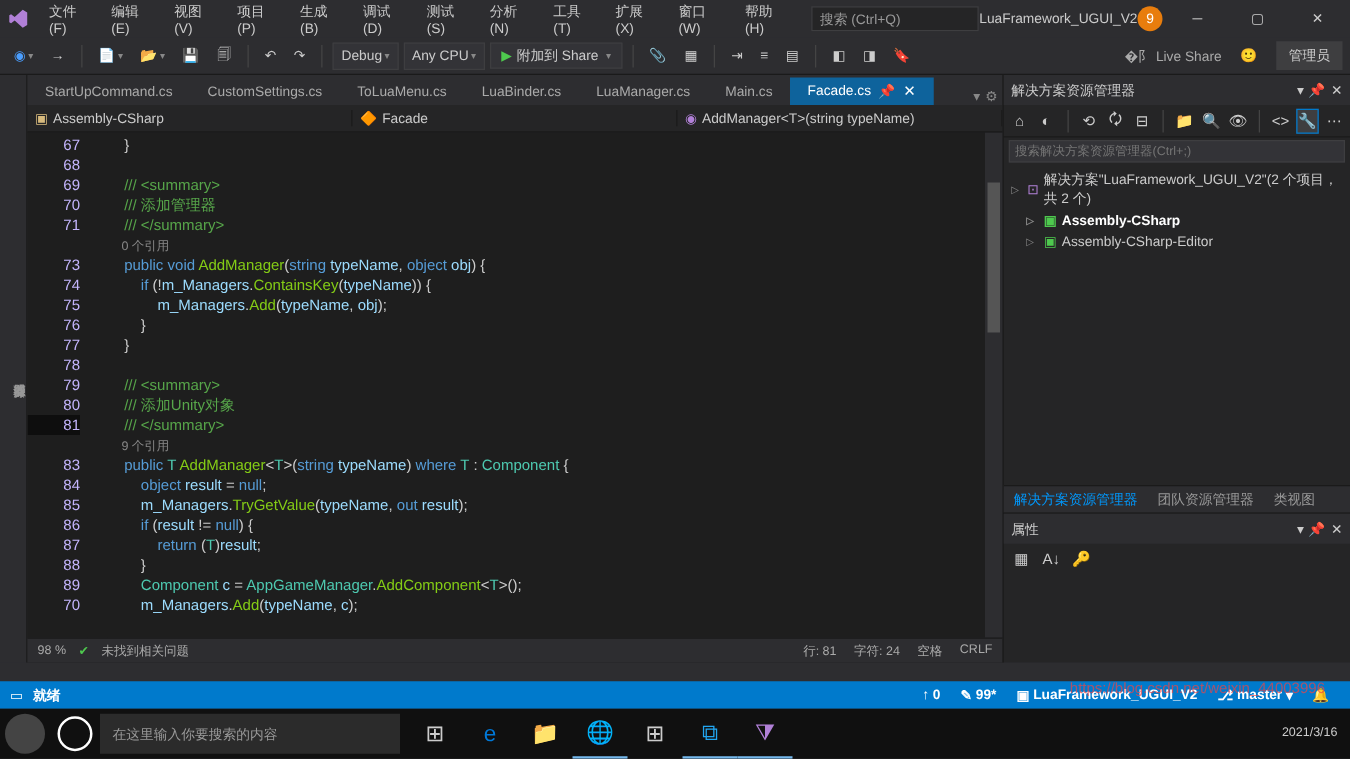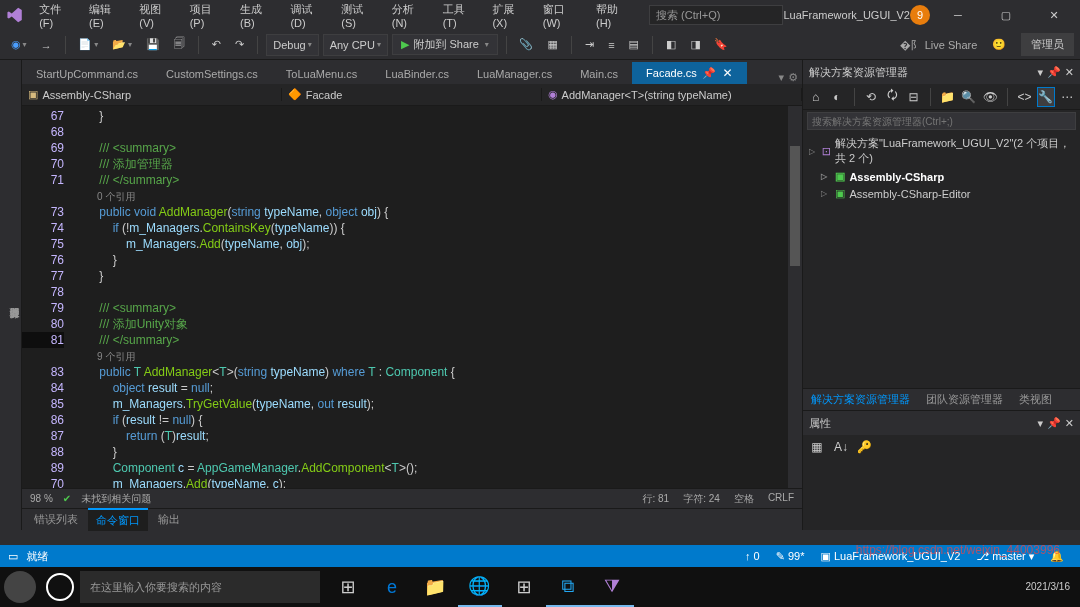--- a/index.html
+++ b/index.html
@@ -67,21 +67,21 @@
 .tree-item { padding: 2px 6px; display: flex; align-items: center; gap: 4px; }
 .tree-item.l1 { padding-left: 18px; }
 .tree-item.bold { font-weight: bold; color: #fff; }
 .tree-exp { color: #888; font-size: 8px; width: 10px; }
 .panel-inner-tabs { height: 22px; background: #2d2d30; display: flex; align-items: center; border-top: 1px solid #1a1a1a; }
 .pit { padding: 3px 8px; font-size: 11px; color: #999; }
 .pit.active { color: #0097fb; }
 .props-panel { height: 120px; border-top: 1px solid #1a1a1a; }
 .props-tools { height: 24px; display: flex; align-items: center; padding: 0 4px; gap: 4px; }
 .status-bar { position: absolute; bottom: 40px; left: 0; right: 0; height: 22px; background: #007acc; display: flex; align-items: center; padding: 0 8px; color: #fff; font-size: 11px; }
-.sb-item { padding: 0 8px; display: flex; align-items: center; gap: 3px; }
+.sb-item { padding: 0 8px; display: flex; align-items: center; gap: 3px; font-weight: bold; }
 .sb-right { margin-left: auto; display: flex; }
 .taskbar { position: absolute; bottom: 0; left: 0; right: 0; height: 40px; background: #101010; display: flex; align-items: center; }
 .tb-avatar { width: 32px; height: 32px; border-radius: 50%; background: #444; margin: 0 4px; }
 .tb-circle { width: 28px; height: 28px; border: 2px solid #fff; border-radius: 50%; margin: 0 6px; }
 .tb-search { width: 240px; height: 32px; background: #2b2b2b; color: #999; display: flex; align-items: center; padding: 0 10px; margin-right: 6px; }
 .tb-app { width: 44px; height: 40px; display: flex; align-items: center; justify-content: center; font-size: 18px; }
 .tb-app.active { border-bottom: 2px solid #76b9ed; }
 .watermark { position: absolute; right: 20px; bottom: 50px; color: #ef4444; font-size: 12px; opacity: 0.7; }
 .tb-time { margin-left: auto; text-align: right; padding: 0 10px; color: #ccc; font-size: 10px; line-height: 12px; }
 </style>
@@ -237,25 +237,20 @@
         <span>未找到相关问题</span>
       </div>
       <div class="es-right">
         <span>行: 81</span>
         <span>字符: 24</span>
         <span>空格</span>
         <span>CRLF</span>
       </div>
     </div>
 
-    <div class="output-tabs">
-      <div class="out-tab">错误列表</div>
-      <div class="out-tab active">命令窗口</div>
-      <div class="out-tab">输出</div>
-    </div>
   </div>
 
   <div class="right-panel">
     <div class="panel-title">
       <span>解决方案资源管理器</span>
       <div class="panel-title-tools">
         <span>▾</span>
         <span>📌</span>
         <span>✕</span>
       </div>

